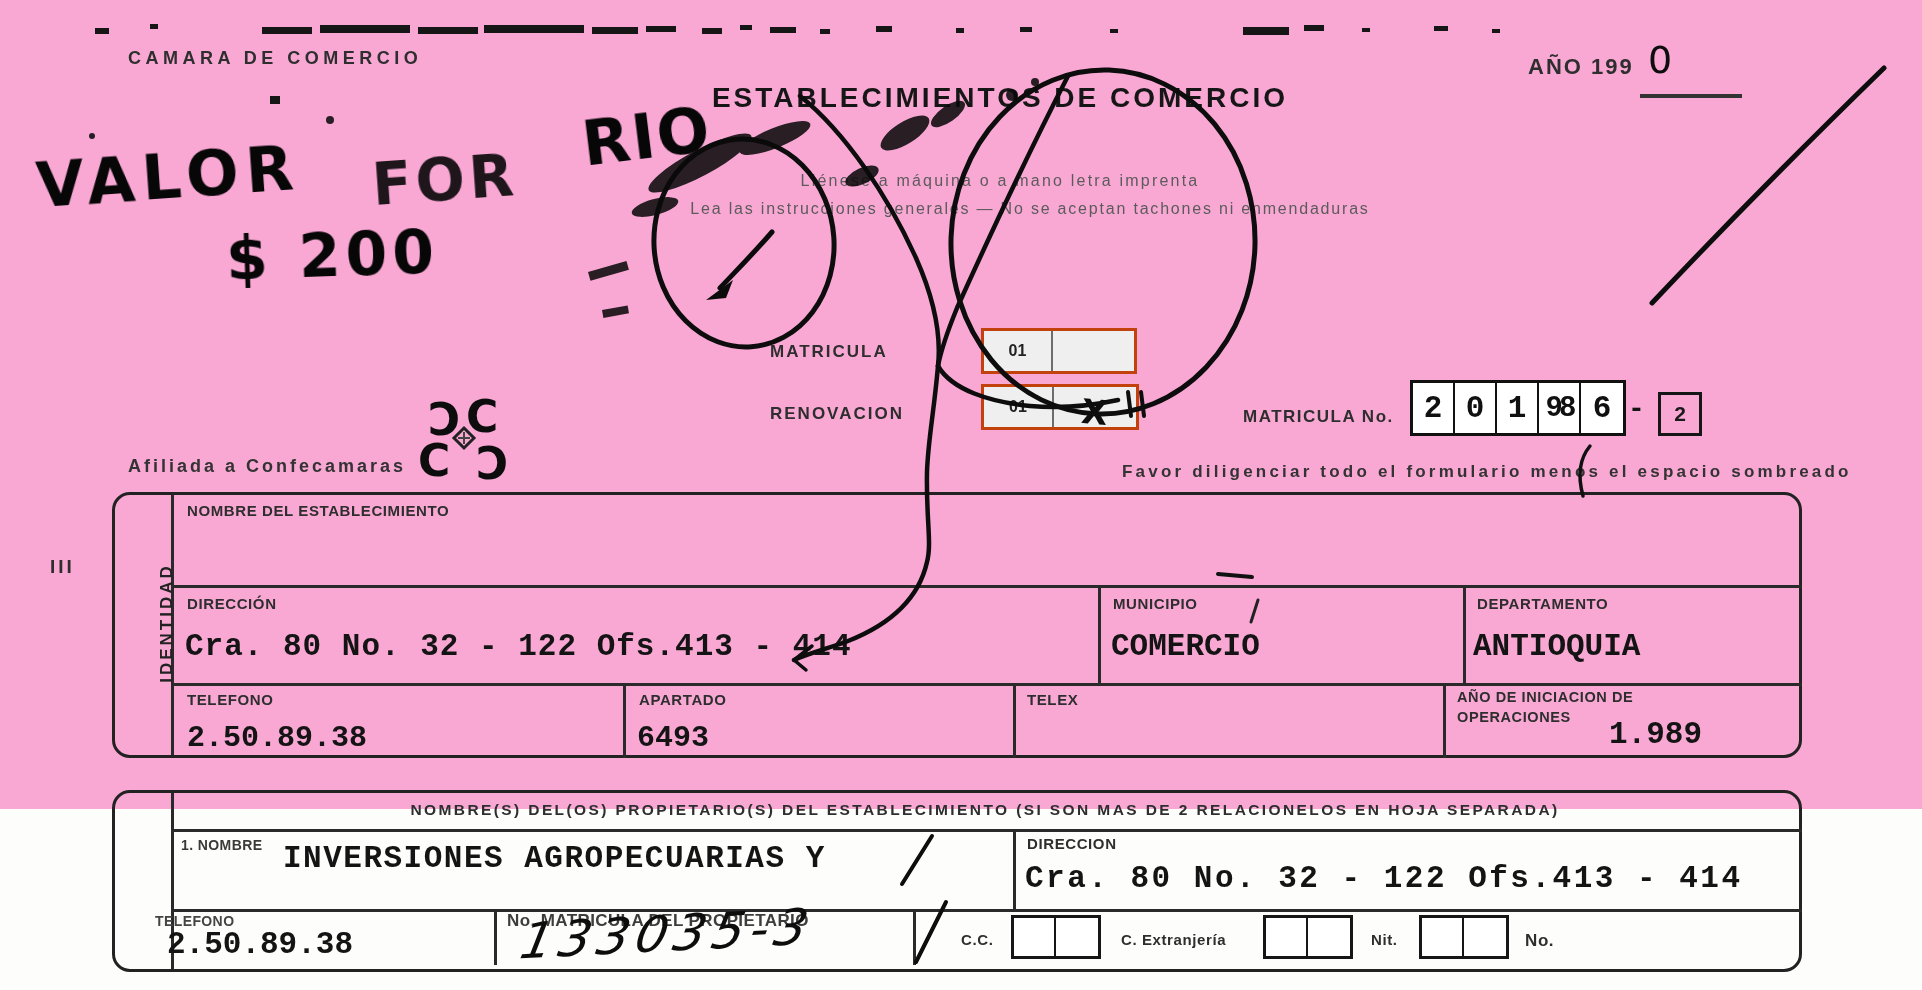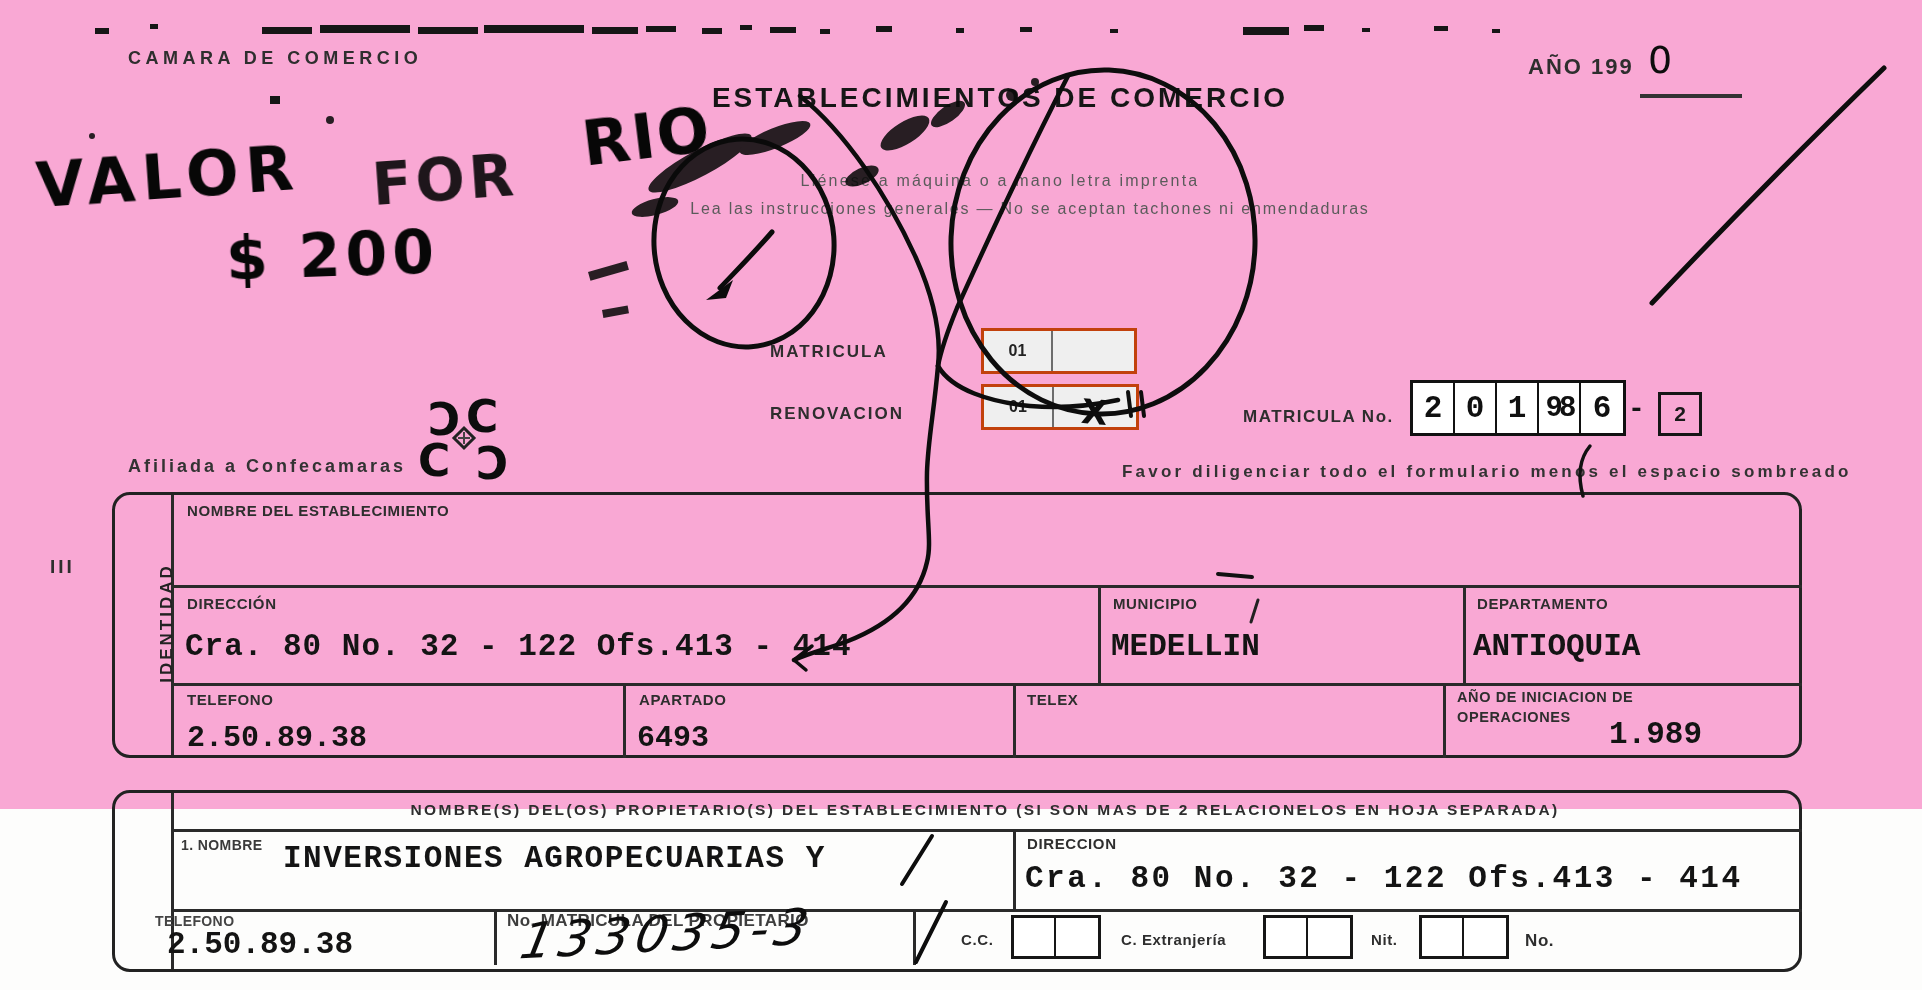--- a/index.html
+++ b/index.html
@@ -118,21 +118,21 @@
     <div class="vline" style="left:56px; top:0; height:100%;"></div>
     <div class="abs vert-label" style="left:-18px; top:118px; width:140px; text-align:center;">IDENTIDAD</div>
 
     <div class="abs lbl" style="left:72px; top:7px;">NOMBRE DEL ESTABLECIMIENTO</div>
     <div class="hline" style="left:56px; top:90px; width:1631px;"></div>
 
     <div class="abs lbl" style="left:72px; top:100px;">DIRECCIÓN</div>
     <div class="abs typed" style="left:70px; top:134px; font-size:31px; letter-spacing:1px;">Cra. 80 No. 32 - 122 Ofs.413 - 414</div>
     <div class="vline" style="left:983px; top:90px; height:98px;"></div>
     <div class="abs lbl" style="left:998px; top:100px;">MUNICIPIO</div>
-    <div class="abs typed" style="left:996px; top:134px; font-size:31px;">MEDELLIN</div>
+    <div class="abs typed" style="left:996px; top:134px; font-size:31px;">COMERCIO</div>
     <div class="vline" style="left:1348px; top:90px; height:98px;"></div>
     <div class="abs lbl" style="left:1362px; top:100px;">DEPARTAMENTO</div>
     <div class="abs typed" style="left:1358px; top:134px; font-size:31px;">ANTIOQUIA</div>
     <div class="hline" style="left:56px; top:188px; width:1631px;"></div>
 
     <div class="abs lbl" style="left:72px; top:196px;">TELEFONO</div>
     <div class="abs typed" style="left:72px; top:226px; font-size:30px;">2.50.89.38</div>
     <div class="vline" style="left:508px; top:188px; height:75px;"></div>
     <div class="abs lbl" style="left:524px; top:196px;">APARTADO</div>
     <div class="abs typed" style="left:522px; top:226px; font-size:30px;">6493</div>

